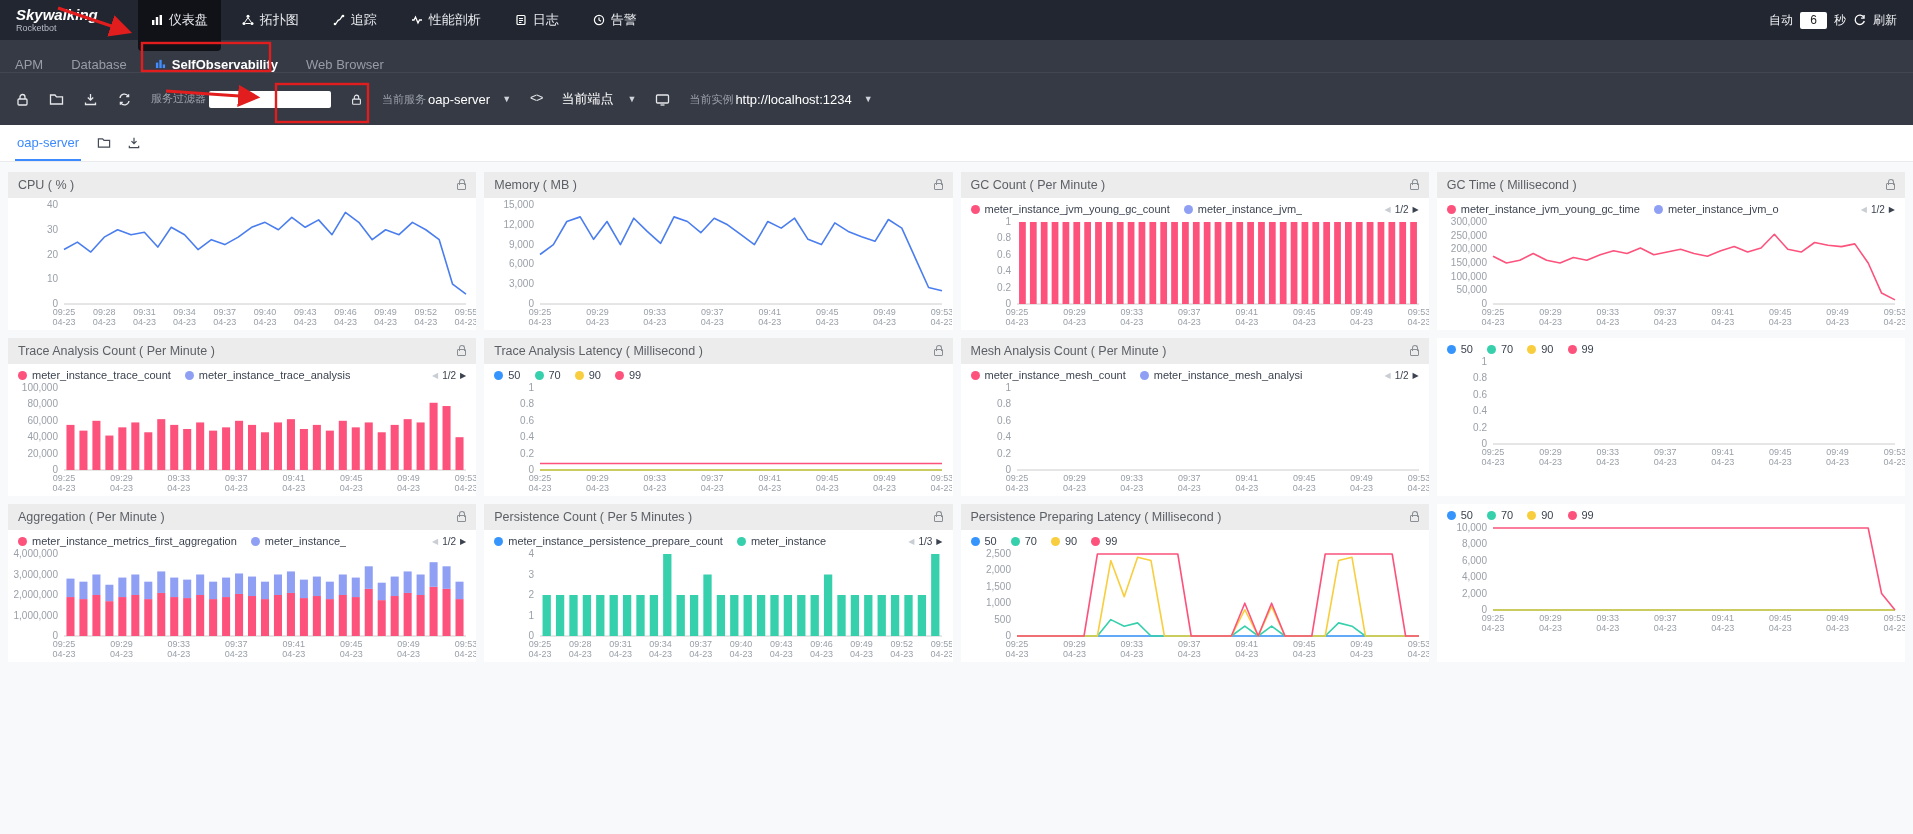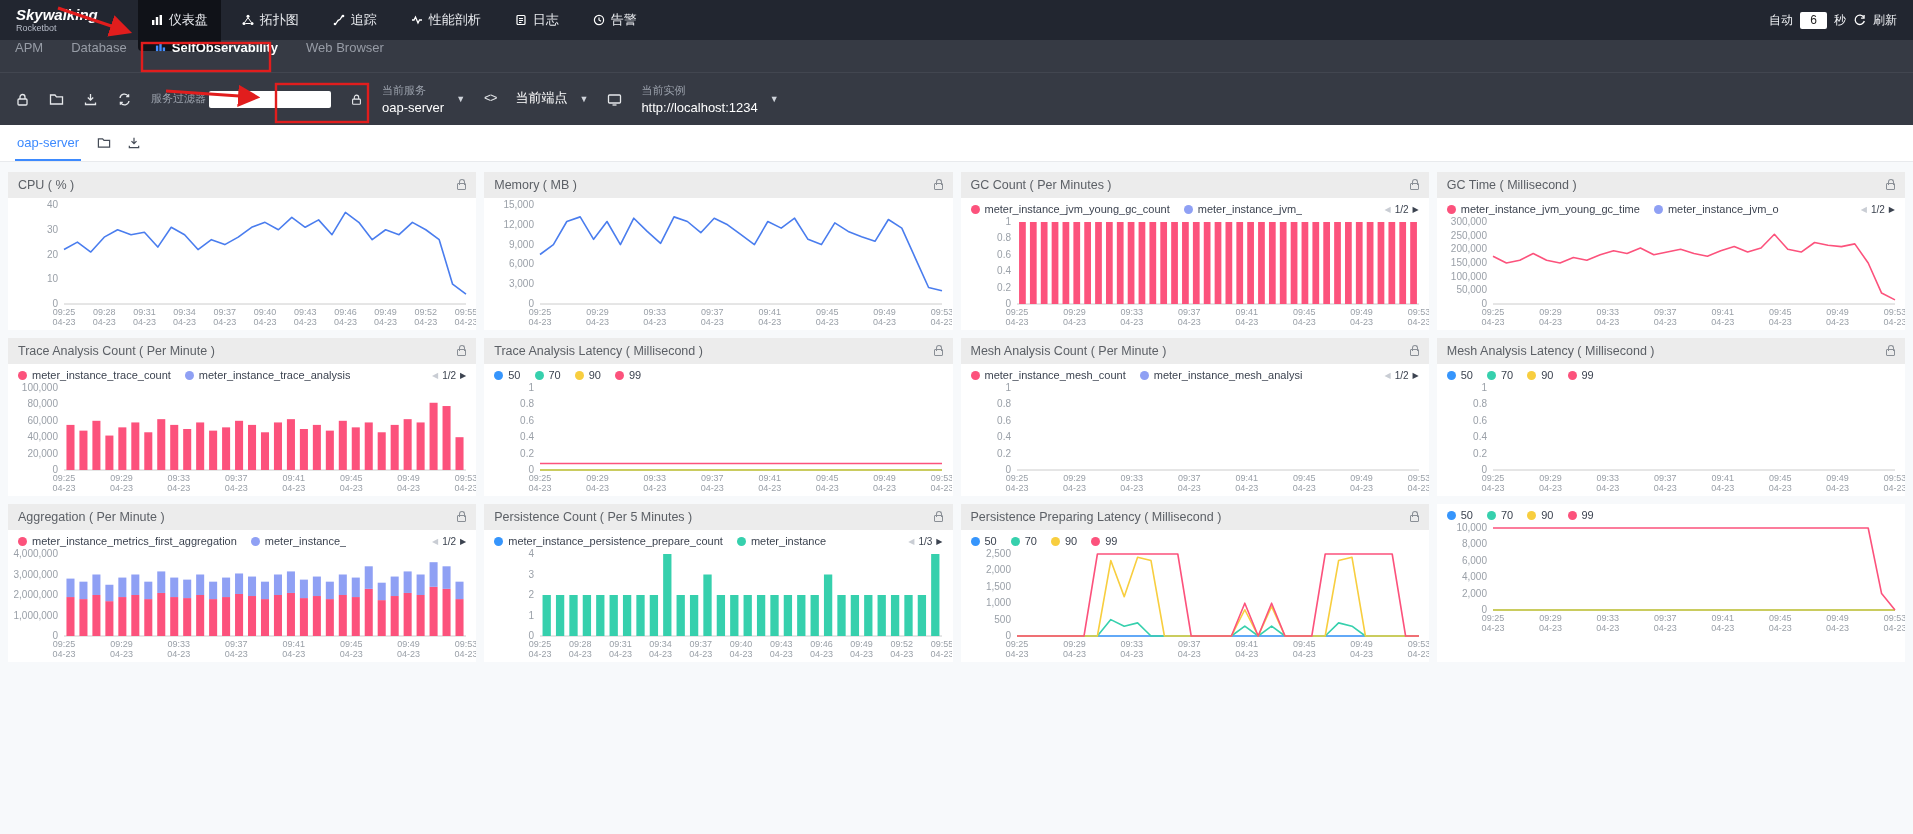--- a/index.html
+++ b/index.html
@@ -10,32 +10,32 @@
 .logo{line-height:1;margin-right:40px;cursor:pointer}
 .logo-title{font-size:15px;font-weight:bold;color:#fff;font-style:italic}
 .logo-sub{font-size:9px;color:#b7bcc8;margin-top:2px}
 .nav{display:flex;align-items:center;gap:8px;flex:1}
 .nav-item{display:flex;gap:6px;color:#e8eaee;font-size:13px;padding:22px 13px;border-radius:4px;cursor:pointer}
 .nav-item.active{background:#101218}
 .nav-ic{display:flex;align-items:center}
 .top-right{display:flex;align-items:center;gap:7px;font-size:12px;color:#f0f2f5}
 .interval-input{width:27px;height:17px;border:none;border-radius:2px;text-align:center;font-size:12px;color:#222;background:#fff}
 
-.tabsbar{display:flex;align-items:flex-start;height:32px;background:#363a44;padding:0 15px;gap:28px}
+.tabsbar{display:flex;align-items:flex-end;height:32px;background:#363a44;padding:0 15px;gap:28px}
 .dtab{font-size:13px;color:#979ca6;cursor:pointer;display:flex;align-items:center;gap:6px;white-space:nowrap}
 .dtab.active{color:#fff;font-weight:bold}
 
 .toolbar{display:flex;align-items:center;height:53px;background:#363a44;border-top:1px solid #424650;padding:0 15px;gap:19px;color:#eee}
 .tool-ic{cursor:pointer;display:flex;align-items:center}
 .code-ic{font-family:"Liberation Mono",monospace;font-size:12px;color:#e6e8eb;letter-spacing:-1px;cursor:pointer}
 .filter{display:flex;flex-direction:row;gap:3px}
 .filter-label{font-size:11px;color:#9aa0ab}
 .filter-input{width:122px;height:17px;border:none;border-radius:2px;background:#fff;padding:0 4px;font-size:12px}
 .selector{display:flex;align-items:center;gap:12px;cursor:pointer}
-.sel-texts{display:flex;flex-direction:column;gap:2px}
+.sel-texts{display:flex;flex-direction:row;gap:2px}
 .sel-label{font-size:11px;color:#9aa0ab}
 .sel-value{font-size:13px;color:#fff}
 .chev{font-size:9px;color:#cfd3da}
 
 .pagehead{display:flex;align-items:center;height:37px;background:#fff;border-bottom:1px solid #e8eaed;padding:0 15px;gap:16px}
 .ptab{font-size:13px;color:#3d8afe;border-bottom:2px solid #3d8afe;padding:9px 2px;cursor:pointer}
 
 .grid{display:grid;grid-template-columns:repeat(4,1fr);gap:8px;padding:10px 8px}
 .panel{background:#fff;height:158px;display:flex;flex-direction:column}
 .panel-head{display:flex;align-items:center;justify-content:space-between;height:26px;background:#ececec;padding:0 10px;flex:none}
@@ -309,21 +309,21 @@
               <text x="400.57142857142856" y="117" text-anchor="middle" fill="#9aa0a8" font-size="9">09:49</text>
               <text x="400.57142857142856" y="127" text-anchor="middle" fill="#9aa0a8" font-size="9">04-23</text>
               <text x="458" y="117" text-anchor="middle" fill="#9aa0a8" font-size="9">09:53</text>
               <text x="458" y="127" text-anchor="middle" fill="#9aa0a8" font-size="9">04-23</text>
               <polyline points="56,56.5 69.4,46.6 82.8,23.5 96.2,18.879999999999995 109.6,41.32000000000001 123,23.5 136.4,46.6 149.8,20.200000000000003 163.2,33.400000000000006 176.6,45.28 190,18.879999999999995 203.4,23.5 216.8,34.72 230.2,20.200000000000003 243.6,26.799999999999997 257,36.7 270.4,46.6 283.8,23.5 297.2,30.099999999999994 310.6,20.200000000000003 324,41.32000000000001 337.4,46.6 350.8,24.820000000000007 364.2,33.400000000000006 377.6,38.67999999999999 391,43.300000000000004 404.4,21.519999999999996 417.8,30.099999999999994 431.2,59.8 444.6,89.5 458,92.8" fill="none" stroke="#4a7dee" stroke-width="1.6" stroke-linejoin="round"></polyline>
             </svg></div>
         </div>
     </div>
     <div class="panel">
       <div class="panel-head">
-        <span class="panel-title">GC Count ( Per Minutes )</span>
+        <span class="panel-title">GC Count ( Per Minute )</span>
         <span class="lock"></span>
       </div>
       <div class="panel-body">
           <div class="legend">
             <span class="lg-item">
               <span class="lg-dot" style="background: rgb(252, 82, 124);"></span>
               <span>meter_instance_jvm_young_gc_count</span>
             </span>
             <span class="lg-item">
               <span class="lg-dot" style="background: rgb(143, 160, 244);"></span>
@@ -625,24 +625,20 @@
               <text x="343.14285714285717" y="100" text-anchor="middle" fill="#9aa0a8" font-size="9">09:45</text>
               <text x="343.14285714285717" y="110" text-anchor="middle" fill="#9aa0a8" font-size="9">04-23</text>
               <text x="400.57142857142856" y="100" text-anchor="middle" fill="#9aa0a8" font-size="9">09:49</text>
               <text x="400.57142857142856" y="110" text-anchor="middle" fill="#9aa0a8" font-size="9">04-23</text>
               <text x="458" y="100" text-anchor="middle" fill="#9aa0a8" font-size="9">09:53</text>
               <text x="458" y="110" text-anchor="middle" fill="#9aa0a8" font-size="9">04-23</text>
             </svg></div>
         </div>
     </div>
     <div class="panel">
-      <div class="panel-head">
-        <span class="panel-title">Mesh Analysis Latency ( Millisecond )</span>
-        <span class="lock"></span>
-      </div>
       <div class="panel-body">
           <div class="legend">
             <span class="lg-item">
               <span class="lg-dot" style="background: rgb(54, 149, 252);"></span>
               <span>50</span>
             </span>
             <span class="lg-item">
               <span class="lg-dot" style="background: rgb(54, 208, 173);"></span>
               <span>70</span>
             </span>

